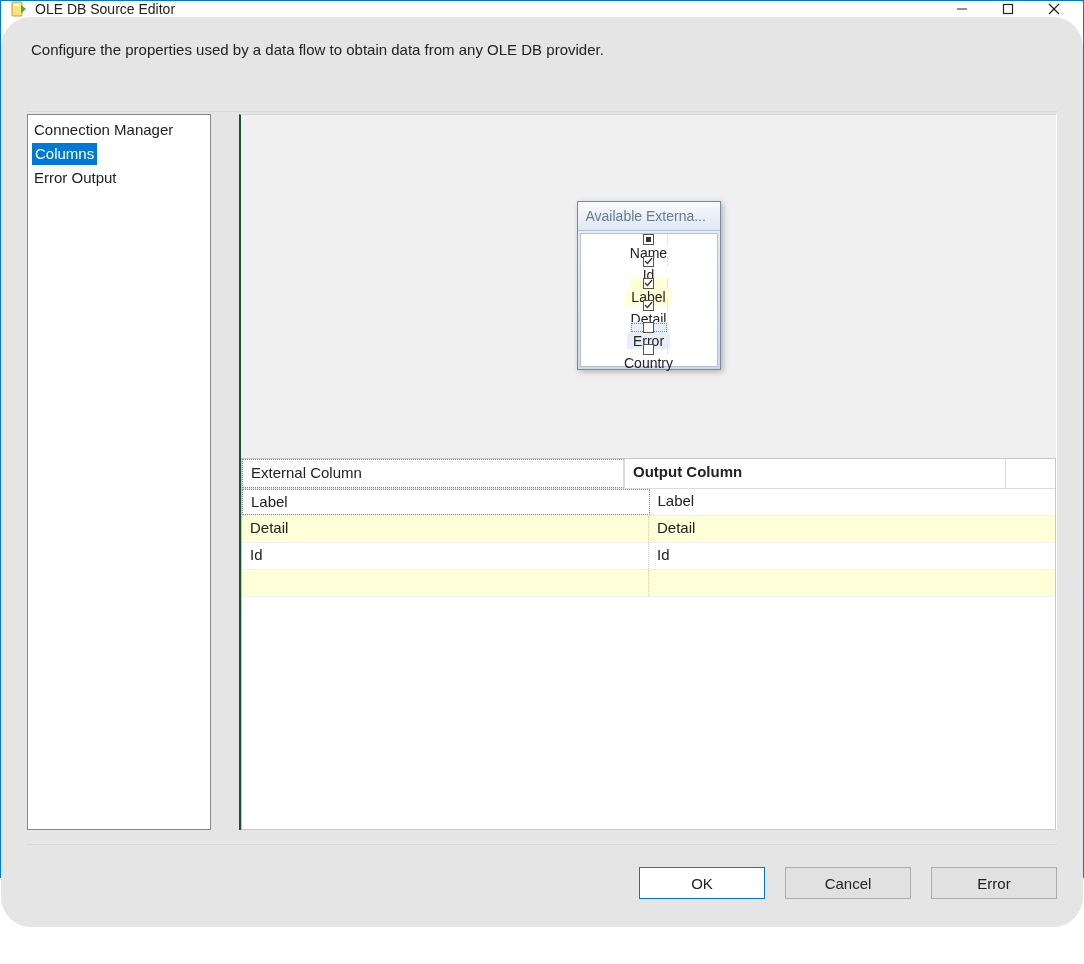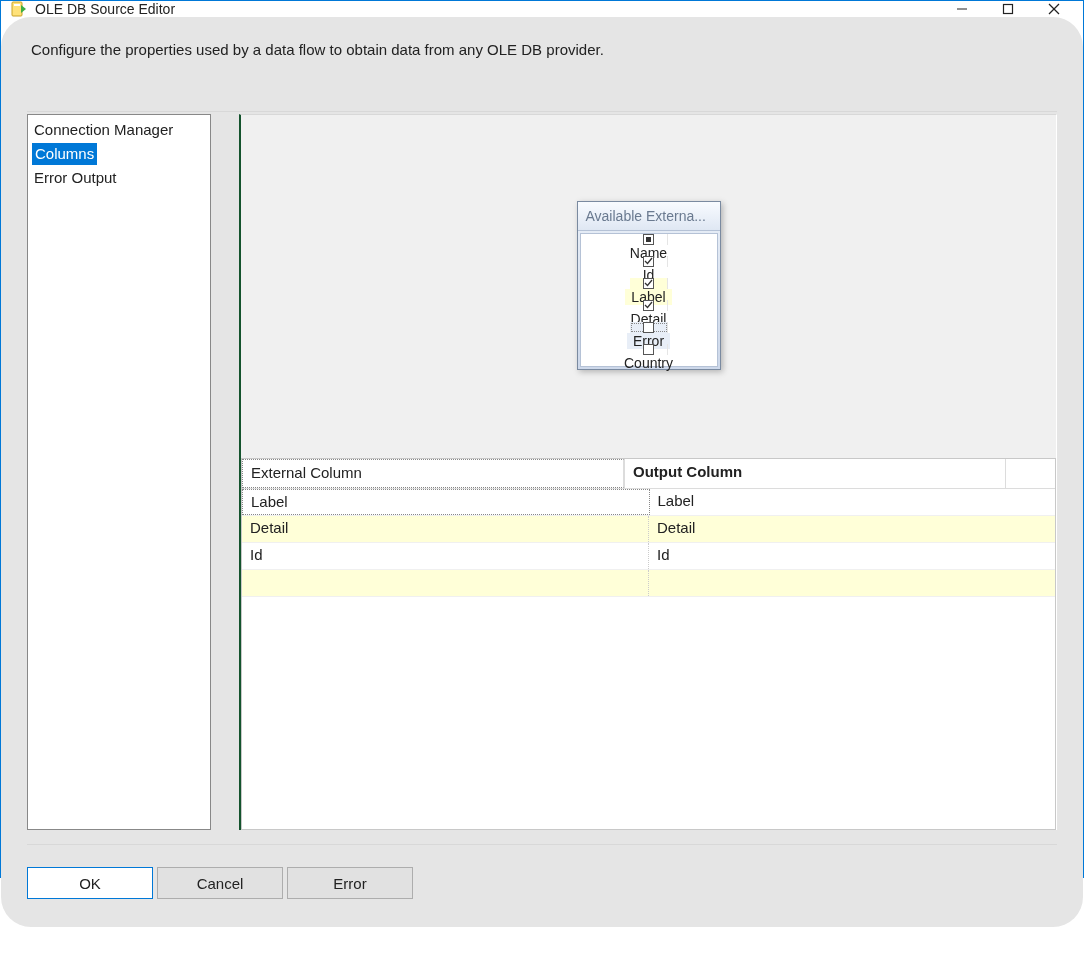--- a/index.html
+++ b/index.html
@@ -62,21 +62,21 @@
   .gridheaderrow .ghcell + .ghcell { border-left: 1px solid #dcdcdc; font-weight: bold; }
   .gridheaderrow .ghlast { width: 50px; border-left: 1px solid #dcdcdc; }
 
   .gridrow { display:flex; height:27px; border-bottom: 1px solid #f0f0f0; }
   .gridrow .gcell { flex:1; padding: 3px 8px; font-size: 15px; }
   .gridrow.first .gcell.first { border: 1px dotted #888; }
   .gridrow .gcell.sep { border-right: 1px dotted #ccc; }
   .gridrow.yellow { background: #ffffd8; }
 
   
-  .footer { border-top: 1px solid #d8d8d8; margin: 14px 22px 0 22px; padding: 22px 0 24px 0; display:flex; justify-content: flex-start; gap: 4px; }
+  .footer { border-top: 1px solid #d8d8d8; margin: 14px 22px 0 22px; padding: 22px 0 24px 0; display:flex; justify-content: flex-end; gap: 20px; }
   .btn { width: 126px; height: 32px; background: #e1e1e1; border: 1px solid #adadad; font-size: 15px; display:flex; align-items:center; justify-content:center; }
   .btn.primary { background: #fff; border: 1.5px solid #0078d7; }
 
 </style>
 </head>
 <body>
 
 <div class="window">
 
   <div class="titlebar">

